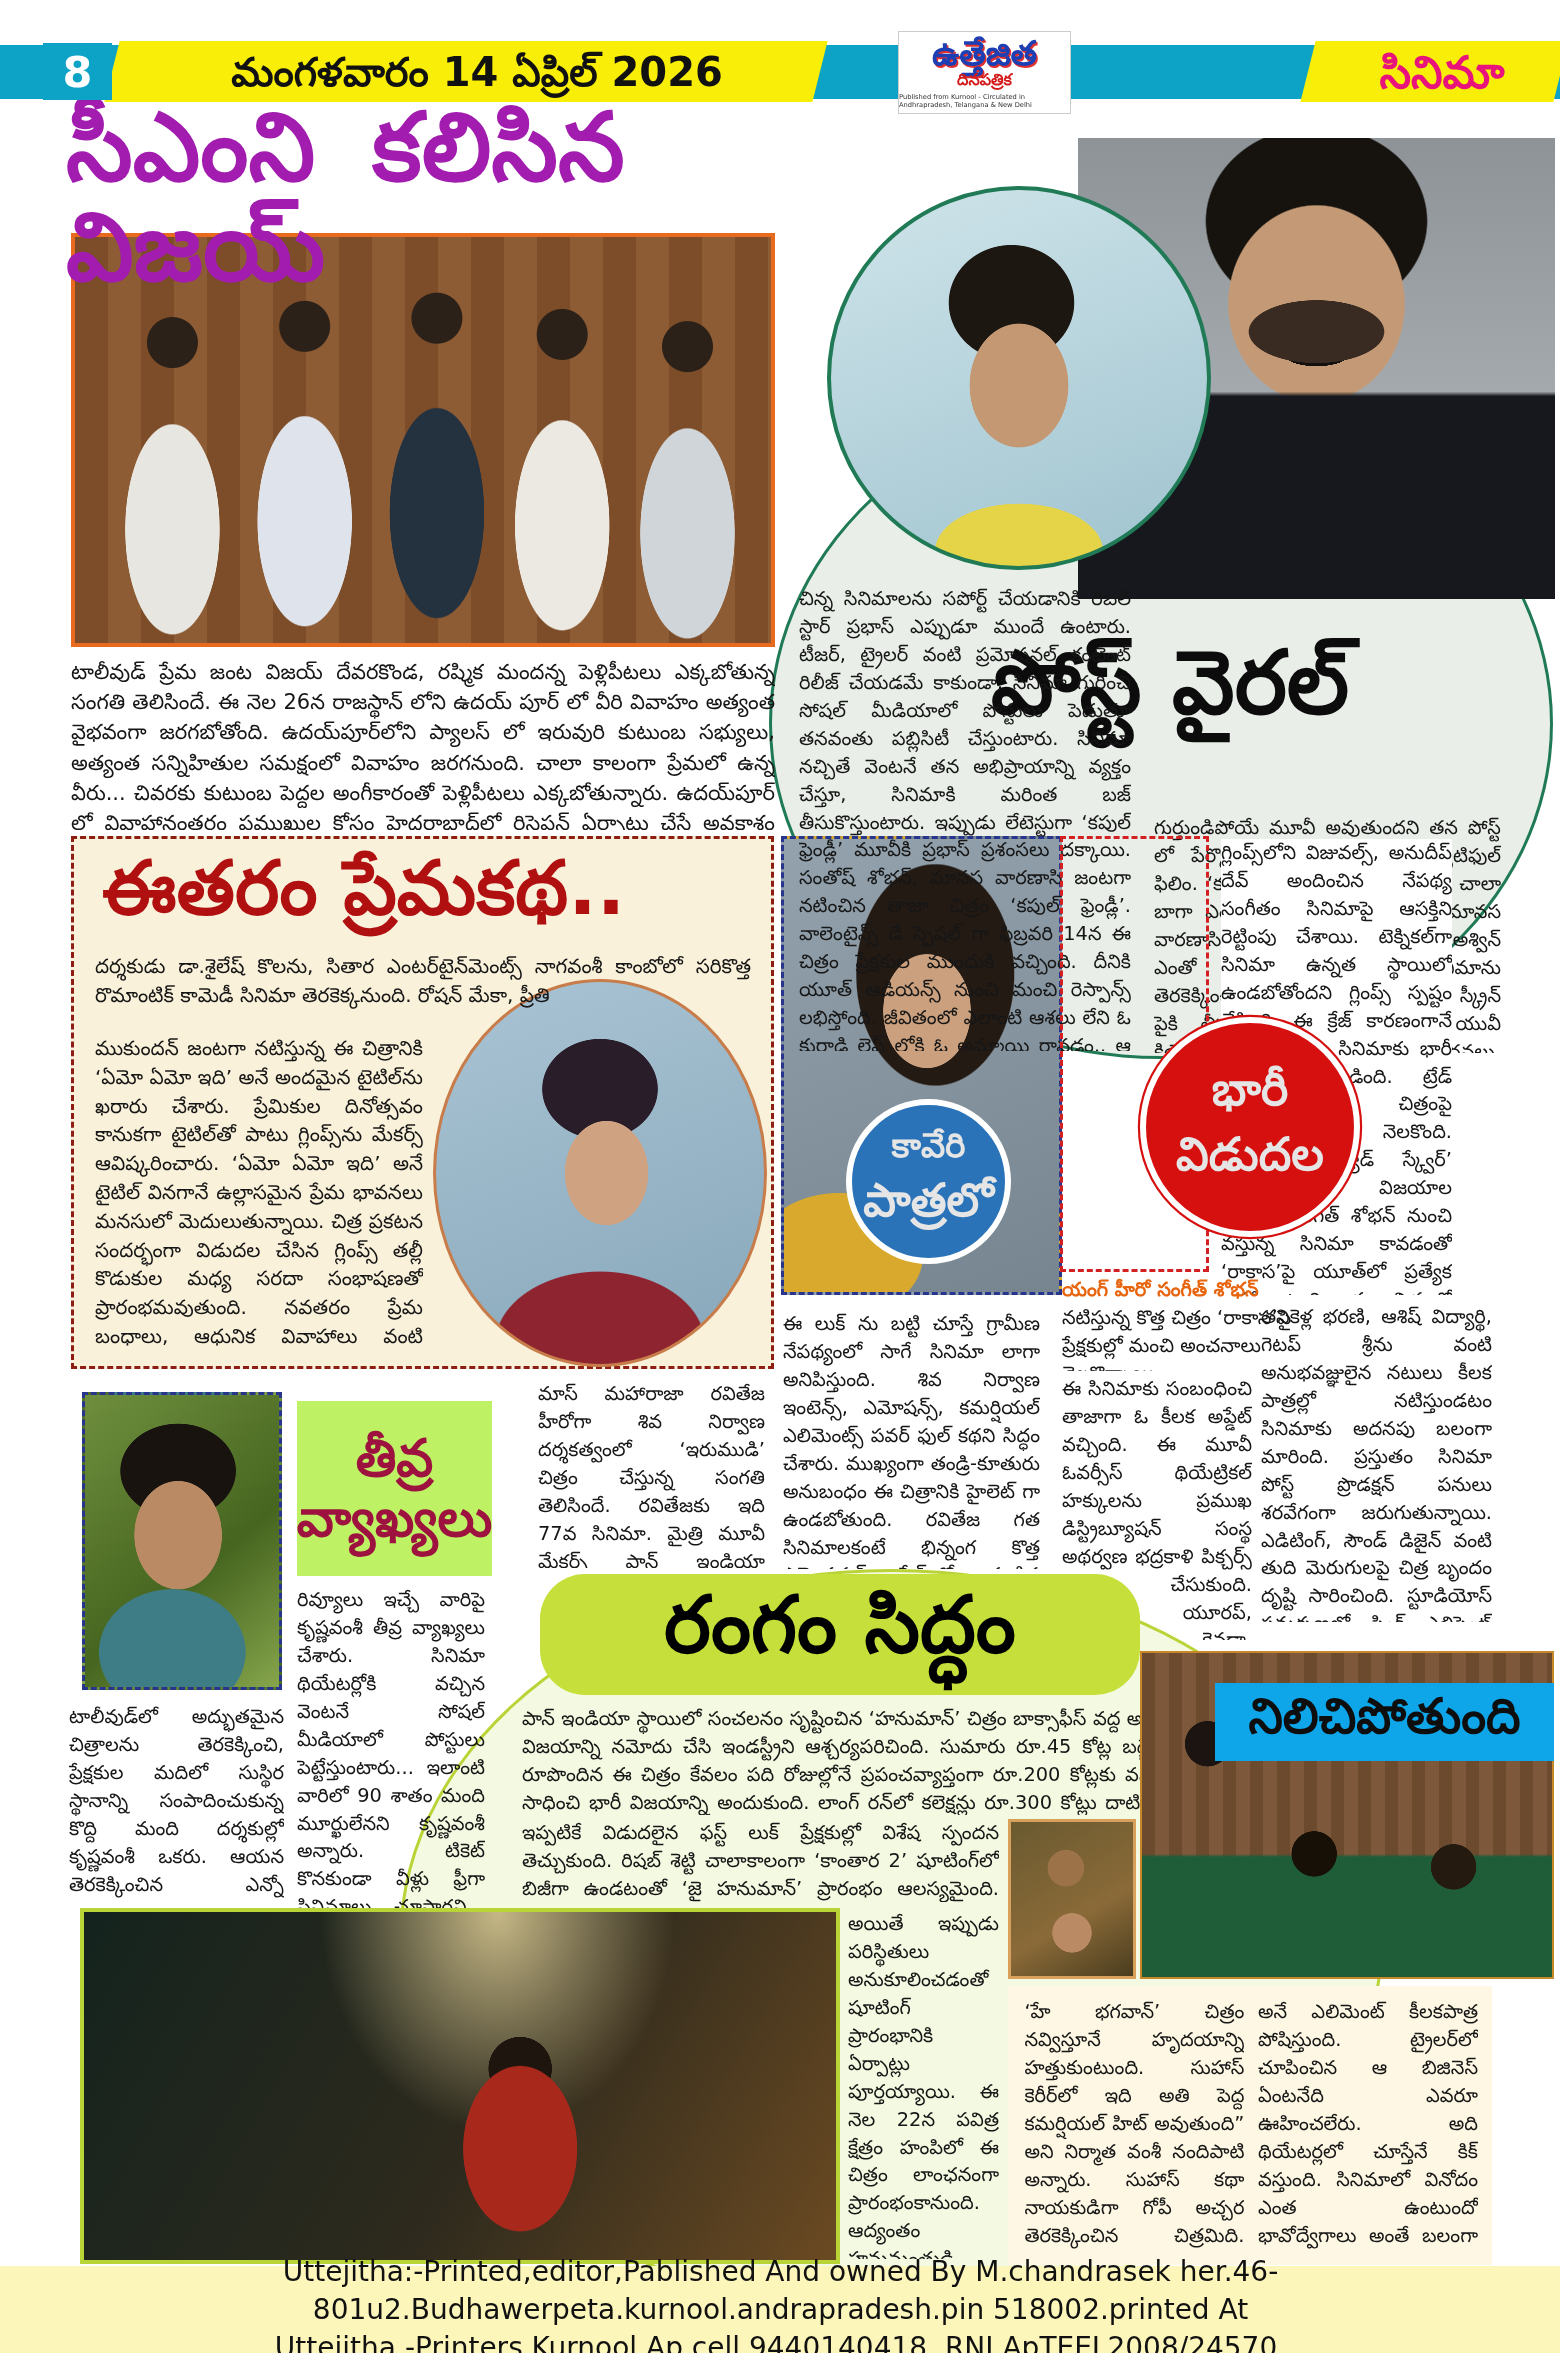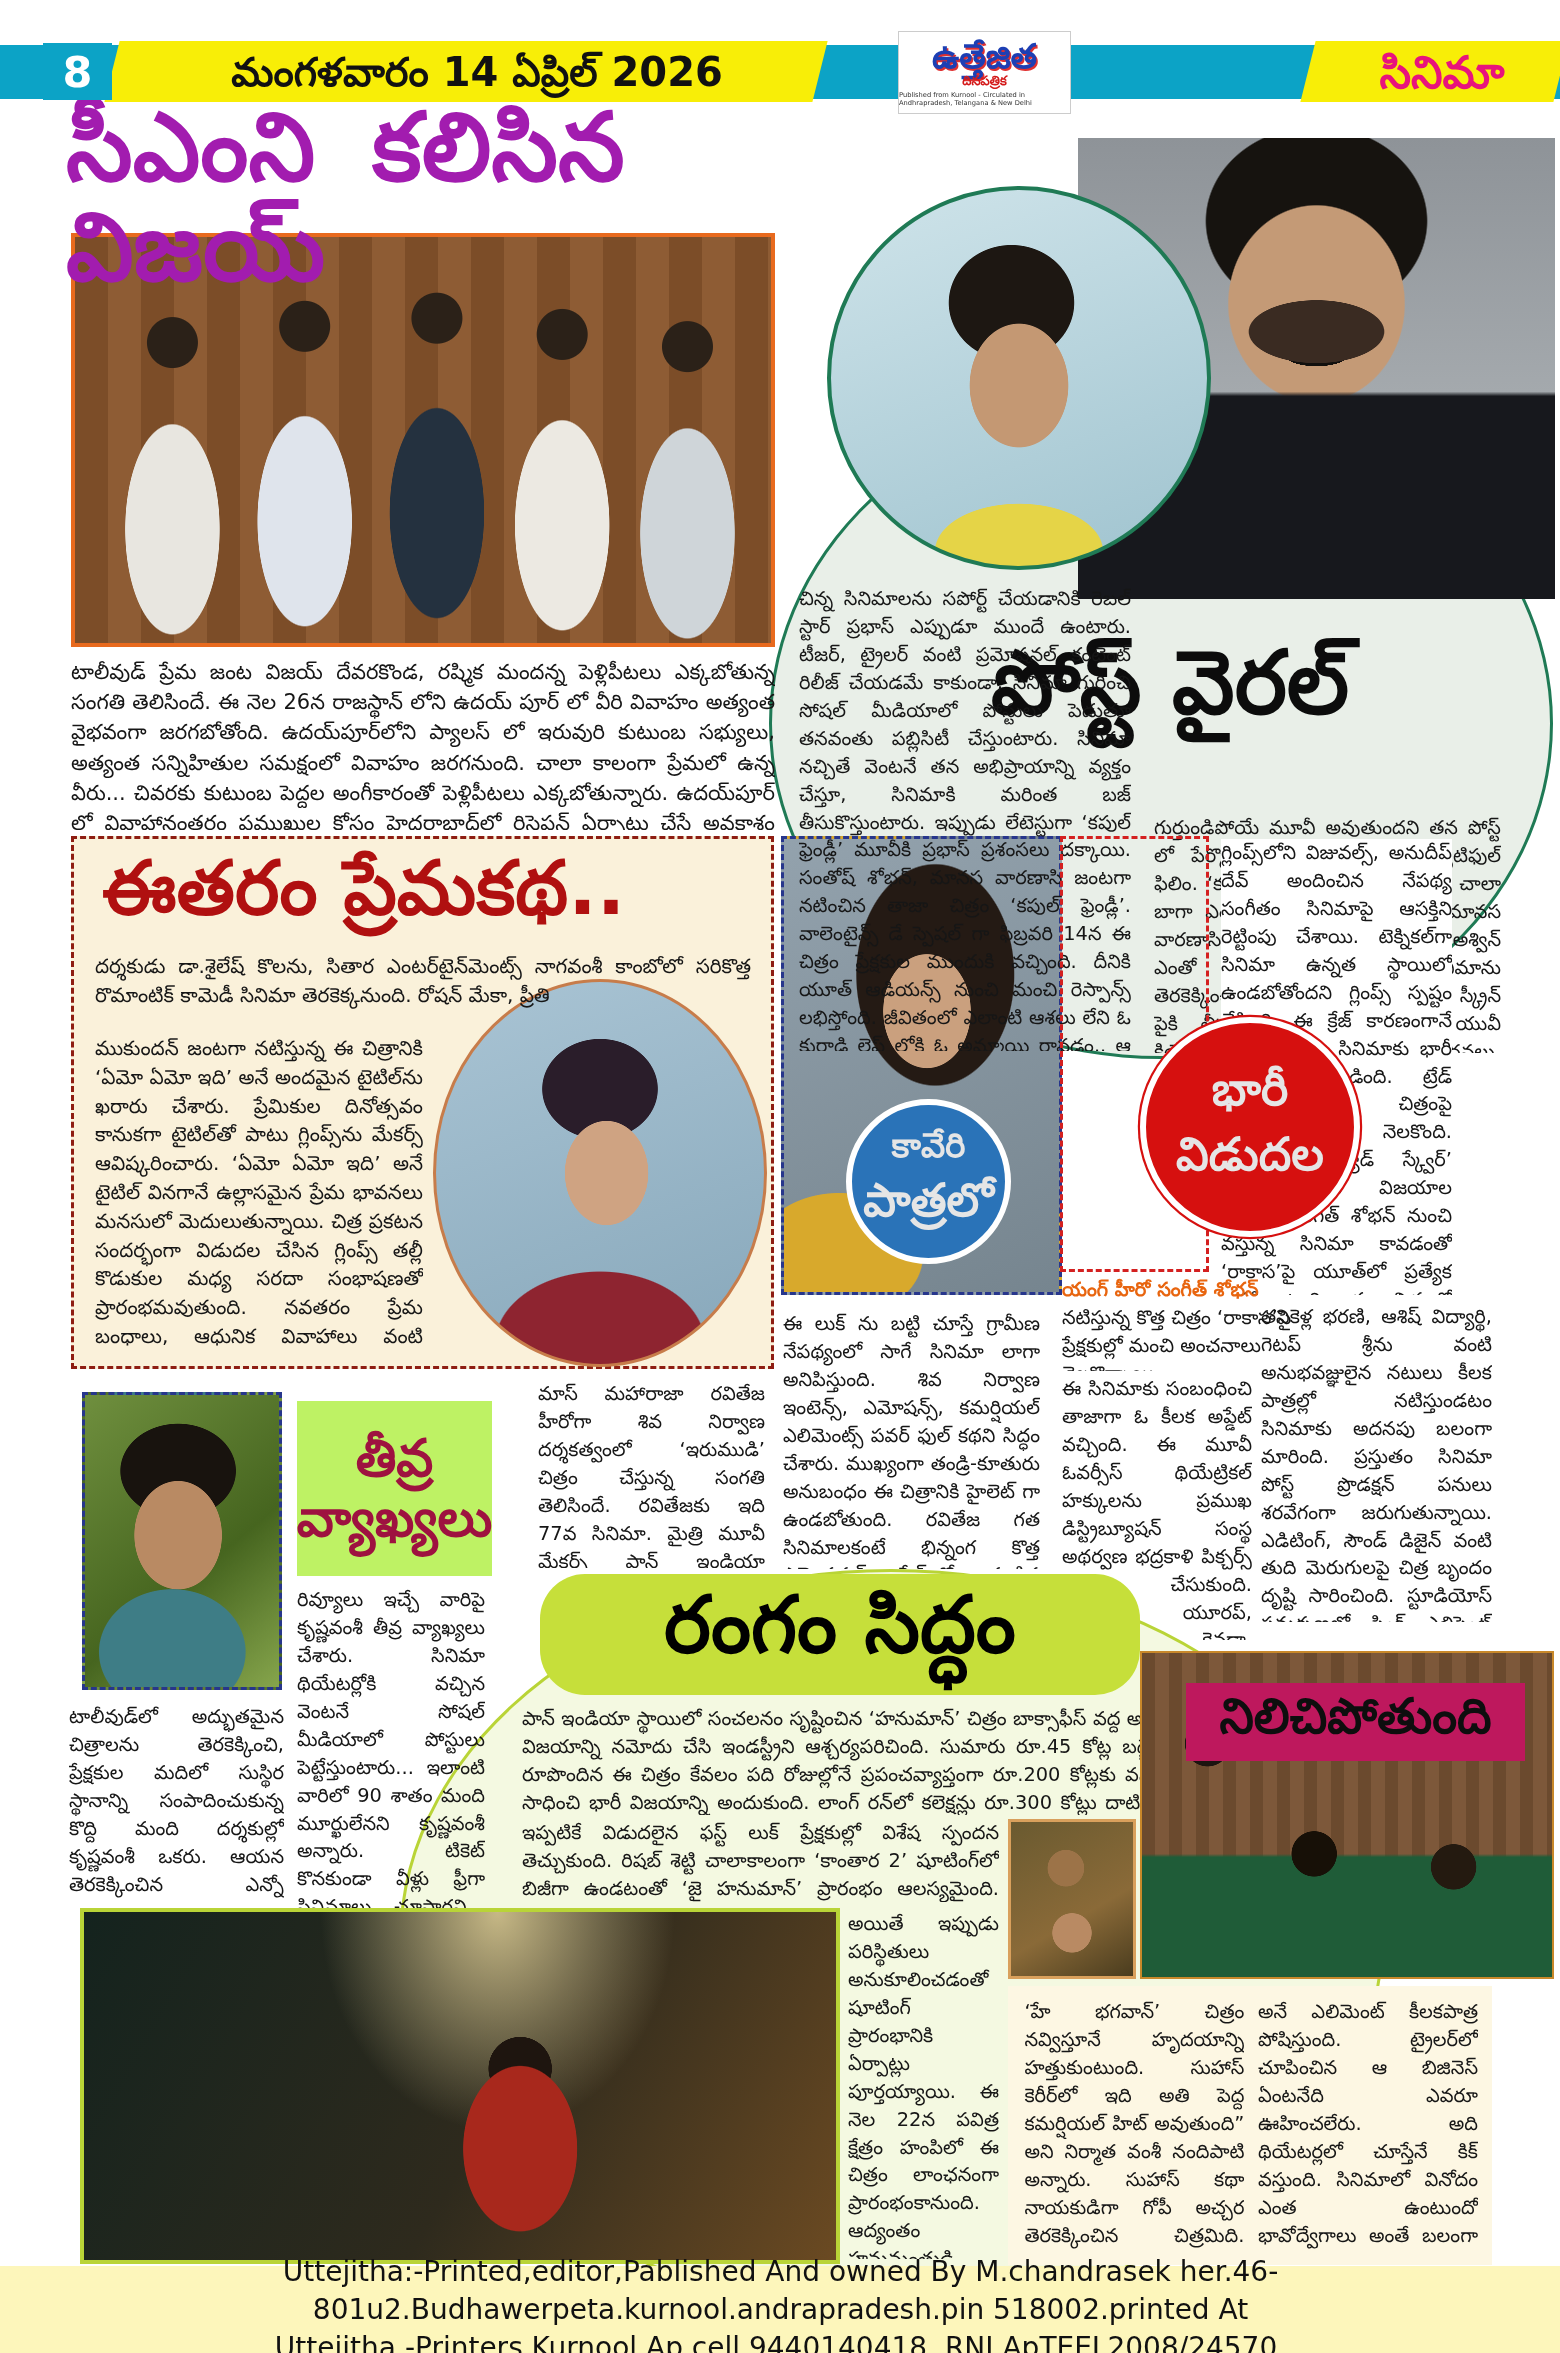--- a/index.html
+++ b/index.html
@@ -9,21 +9,21 @@
   .whitebg{background:#ffffff;}
   
   .hdrbar{left:0;top:45px;width:1561px;height:54px;background:#0ca3c6;z-index:5;}
   .pgnum{left:43px;top:43px;width:69px;height:57px;background:#0ca3c6;color:#fff;font-size:43px;font-weight:bold;
          display:flex;align-items:center;justify-content:center;z-index:6;}
   .datebox{left:112px;top:41px;width:708px;height:61px;background:#f8ee07;transform:skewX(-14deg);z-index:6;}
   .datetxt{left:179px;top:49px;width:596px;height:49px;color:#111;font-size:40px;font-weight:bold;z-index:7;}
   .logobox{left:898px;top:31px;width:173px;height:83px;background:#ffffff;border:0.7px solid #ccc;z-index:7;
            display:flex;flex-direction:column;align-items:center;justify-content:center;}
   .logotitle{color:#1d3fb4;font-size:34px;font-weight:900;text-shadow:1.5px 1.5px 0 #e03030;line-height:1;}
-  .logosub{color:#d41a1a;font-size:13px;font-weight:bold;}
+  .logosub{color:#d41a1a;font-size:16px;font-weight:bold;}
   .logotag{color:#333;font-size:6.7px;}
   .secbox{left:1308px;top:41px;width:253px;height:61px;background:#f8ee07;transform:skewX(-14deg);z-index:6;}
   .sectxt{left:1334px;top:46px;width:216px;height:52px;color:#e8147c;font-size:45px;font-weight:900;text-align:center;z-index:7;}
   
   .mainhead{left:66px;top:106px;width:716px;height:127px;color:#a21caf;font-size:95px;font-weight:900;line-height:1.05;z-index:4;font-family:Liberation Mono, monospace;}
   
   .photo{z-index:2;}
   .ph-group{background:
      radial-gradient(circle at 14% 26%, #2b2118 25px, rgba(0,0,0,0) 26px),
      radial-gradient(circle at 33% 22%, #2b2118 25px, rgba(0,0,0,0) 26px),
@@ -90,21 +90,21 @@
   .badge{border-radius:50%;display:flex;flex-direction:column;align-items:center;justify-content:center;
          text-align:center;z-index:6;font-weight:900;color:#e5e5e5;}
   .lovebox{left:71px;top:836px;width:703px;height:533px;background:#faf1da;border:3px dashed #8e1d12;z-index:3;}
   .lovehead{color:#b01010;font-size:75px;font-weight:900;line-height:1;}
   .pinkbox{left:297px;top:1401px;width:195px;height:175px;background:#bef264;z-index:3;display:flex;flex-direction:column;
            align-items:center;justify-content:center;}
   .pinktxt{color:#9e1240;font-size:52px;font-weight:900;line-height:1.15;text-align:center;}
   .rangamlabel{left:540px;top:1574px;width:600px;height:121px;background:#c6df3a;border-radius:45px;z-index:4;
                display:flex;align-items:center;justify-content:center;}
   .rangamtxt{color:#000000;font-size:79px;font-weight:900;}
-  .nilibanner{left:1186px;top:1683px;width:339px;height:78px;background:#be185d;z-index:5;
+  .nilibanner{left:1215px;top:1683px;width:339px;height:78px;background:#0ea5e9;z-index:5;
               display:flex;align-items:center;justify-content:center;}
   .nilitxt{color:#0e0e0e;font-size:49px;font-weight:900;}
   .creampanel{left:1008px;top:1986px;width:484px;height:279px;background:#fdf7e3;z-index:3;}
   .footer{left:0;top:2266px;width:1561px;height:88px;background:#fdf6bb;z-index:6;
           display:flex;flex-direction:column;align-items:center;justify-content:center;}
   .footline{color:#111;font-size:28px;line-height:1.35;text-align:center;}
   .caporange{color:#e8650f;font-weight:bold;}
 </style>
 </head>
 <body>

